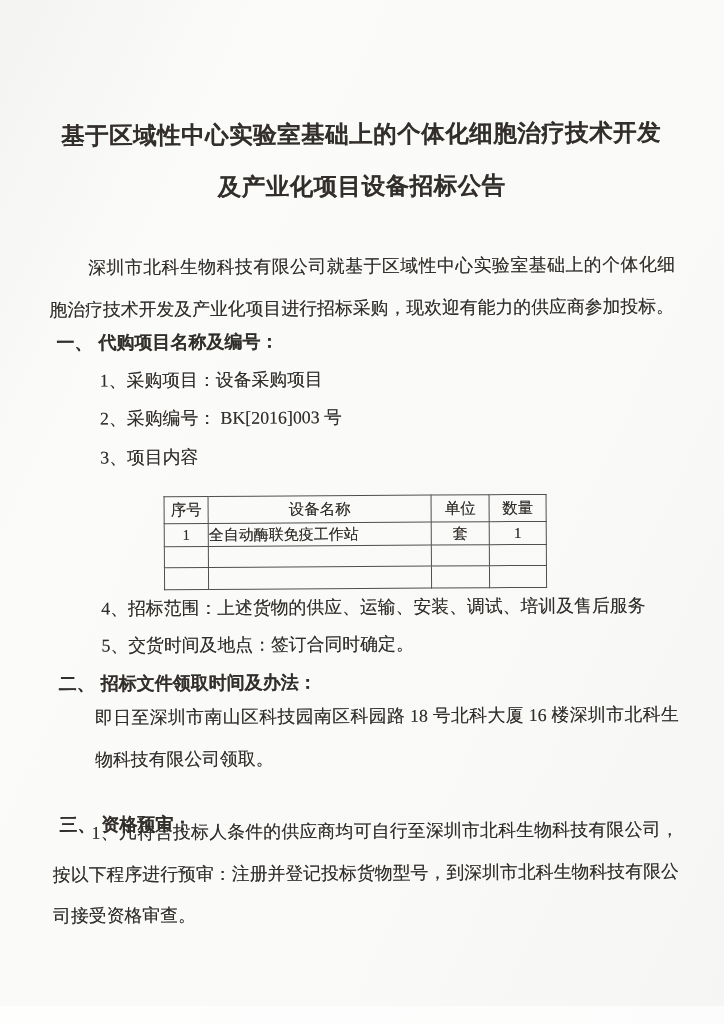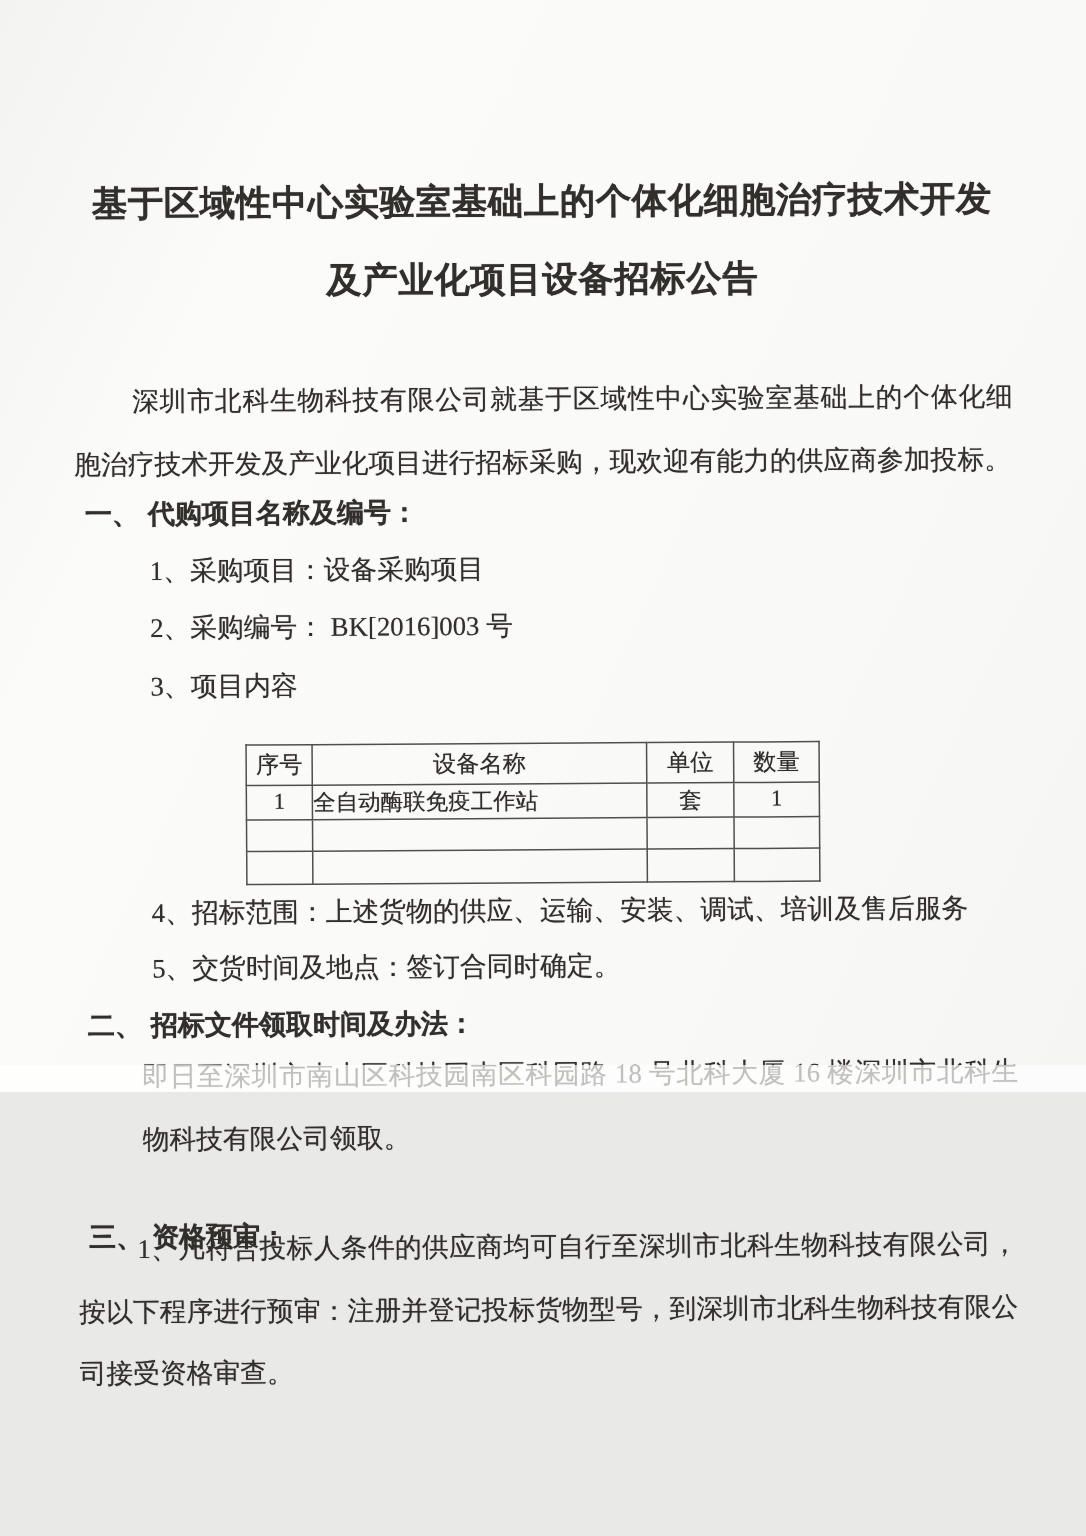--- a/index.html
+++ b/index.html
@@ -3,21 +3,21 @@
 <meta charset="utf-8">
 <style>
   html, body {
     margin: 0; padding: 0;
     width: 724px; height: 1024px;
     overflow: hidden;
     background: #e9e9e7;
   }
   .paper {
     position: absolute; inset: 0;
-    width: 724px; height: 728px;
+    width: 724px; height: 1024px;
     background: linear-gradient(115deg, #f3f3f1 0%, #fbfbf9 22%, #f9f9f7 70%, #f5f5f3 100%);
     font-family: "Liberation Serif", "DejaVu Serif", serif;
     color: #312e2b;
   }
   .paper::after {
     content: "";
     position: absolute; left: 0; right: 0; bottom: 0; height: 18px;
     background: #ffffff;
     opacity: .7;
   }

